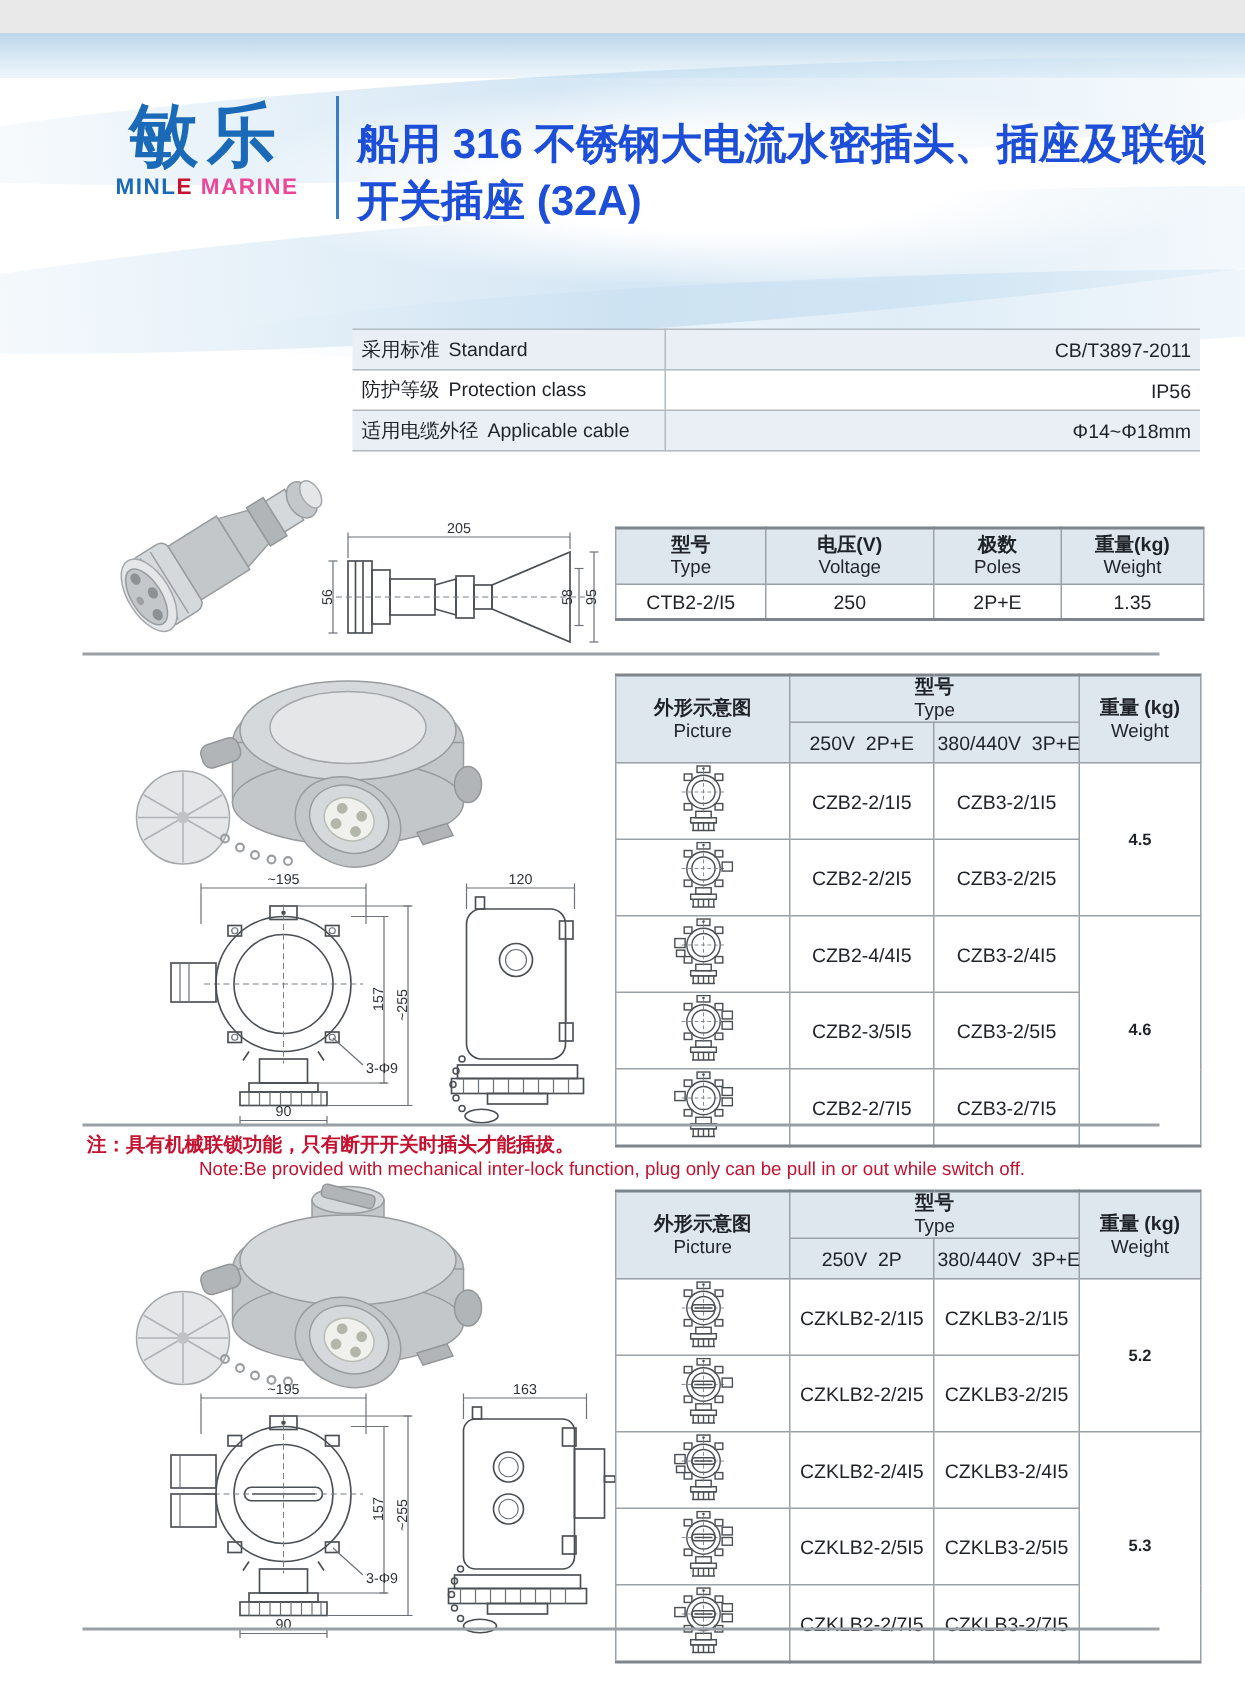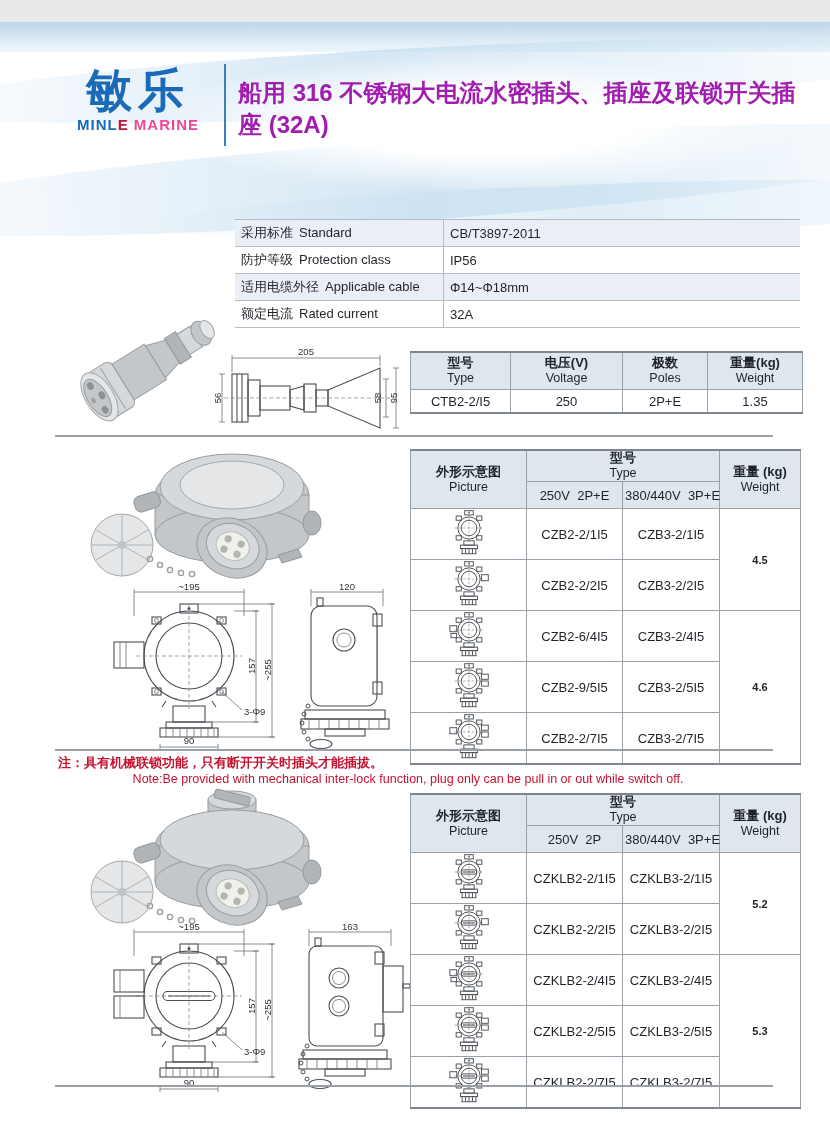--- a/index.html
+++ b/index.html
@@ -15,31 +15,31 @@
       background:linear-gradient(90deg,rgba(190,219,240,0) 0%,rgba(170,206,233,.5) 50%,rgba(190,219,240,0) 100%);}
   .s3{left:150px;top:162px;width:900px;height:52px;transform:rotate(-2deg);
       background:linear-gradient(90deg,rgba(200,226,243,0) 0%,rgba(186,216,238,.45) 50%,rgba(200,226,243,0) 100%);}
   .glow{position:absolute;left:170px;top:36px;width:620px;height:130px;
         background:radial-gradient(ellipse at center,#ffffff 35%,rgba(255,255,255,0) 75%);}
   .logo{position:absolute;left:58px;top:44px;width:160px;text-align:center;}
   .logo-cn{font-size:46px;font-weight:700;color:#1b6ab8;letter-spacing:6px;line-height:1.05;}
   .logo-en{font-size:15px;font-weight:700;letter-spacing:1px;margin-top:2px;}
   .logo-en .b{color:#1b6ab8;} .logo-en .r{color:#c41230;} .logo-en .g{color:#ec4899;}
   .hdr-divider{position:absolute;left:224px;top:42px;width:2px;height:82px;background:#3a7fc1;}
-  .title-cn{position:absolute;left:238px;top:55px;width:580px;font-size:24px;font-weight:700;color:#a21caf;}
+  .title-cn{position:absolute;left:238px;top:55px;width:580px;font-size:28px;font-weight:700;color:#1d4ed8;}
   .title-en{position:absolute;left:238px;top:86px;width:585px;font-size:16.5px;font-weight:400;color:#24282d;}
   
   .rule{position:absolute;left:55px;width:718px;height:2px;background:#9aa0a5;}
   
   table{border-collapse:collapse;table-layout:fixed;}
   .spec{position:absolute;left:235px;top:197px;width:565px;font-size:13px;}
   .spec td{height:26px;border-top:1px solid #b3bac0;border-bottom:1px solid #b3bac0;padding:0 6px;}
   .spec tr:nth-child(odd){background:#e9eff4;}
   .spec td.lab{width:196px;border-right:1px solid #b3bac0;}
-  .spec td.val{text-align:left;}
+  .spec td.val{text-align:right;}
   .cnb{font-weight:400;margin-right:6px;}
   
   .ptable{position:absolute;font-size:13px;background:#fff;
           border-top:2px solid #7e858c;border-bottom:2px solid #7e858c;}
   .ptable th,.ptable td{border:1px solid #9aa1a8;text-align:center;vertical-align:middle;padding:0 2px;}
   .ptable th{background:#dfe7ee;font-weight:400;}
   .hcn{font-size:13px;font-weight:700;line-height:1.15;}
   .hen{font-size:12.5px;line-height:1.15;}
   .sub{font-size:13px;white-space:pre;height:26px;}
   .t1{left:410px;top:329px;width:392px;}
@@ -124,24 +124,20 @@
         <td class="val">CB/T3897-2011</td>
       </tr>
       <tr>
         <td class="lab"><span class="cnb">防护等级</span><span>Protection class</span></td>
         <td class="val">IP56</td>
       </tr>
       <tr>
         <td class="lab"><span class="cnb">适用电缆外径</span><span>Applicable cable</span></td>
         <td class="val">Φ14~Φ18mm</td>
       </tr>
-      <tr>
-        <td class="lab"><span class="cnb">额定电流</span><span>Rated current</span></td>
-        <td class="val">32A</td>
-      </tr>
     </tbody>
   </table>
 
   <div class="fig" style="left:68px;top:266px">
     <svg width="168" height="152" viewBox="0 0 168 152">
       <g transform="rotate(-32 84 76)">
         <polygon class="metal2" points="88,57 108,63 108,89 88,95"></polygon>
         <rect class="metal3" x="108" y="61" width="13" height="30"></rect>
         <rect class="metal1" x="121" y="64" width="15" height="24"></rect>
         <ellipse class="metal2" cx="142" cy="76" rx="9" ry="13"></ellipse>
@@ -425,33 +421,33 @@
         <td>CZB3-2/2I5</td>
       </tr>
       <tr>
         <td>
             <svg class="rowicon" width="40" height="48" viewBox="0 0 46 56">
               <use href="#ic-sock"></use>
               <rect class="stub" x="0.7" y="16" width="8" height="7"></rect>
               <rect class="stub" x="2" y="25" width="6.5" height="5"></rect>
             </svg>
           </td>
-        <td>CZB2-6/4I5</td>
+        <td>CZB2-4/4I5</td>
         <td>CZB3-2/4I5</td>
         <td class="wt" rowspan="3">4.6</td>
       </tr>
       <tr>
         <td>
             <svg class="rowicon" width="40" height="48" viewBox="0 0 46 56">
               <use href="#ic-sock"></use>
               <rect class="stub" x="37.5" y="13" width="8" height="6"></rect>
               <rect class="stub" x="37.5" y="21" width="8" height="6"></rect>
             </svg>
           </td>
-        <td>CZB2-9/5I5</td>
+        <td>CZB2-3/5I5</td>
         <td>CZB3-2/5I5</td>
       </tr>
       <tr>
         <td>
             <svg class="rowicon" width="40" height="48" viewBox="0 0 46 56">
               <use href="#ic-sock"></use>
               <rect class="stub" x="0.7" y="16" width="8" height="7"></rect>
               <rect class="stub" x="37.5" y="13" width="8" height="6"></rect>
               <rect class="stub" x="37.5" y="21" width="8" height="6"></rect>
             </svg>

